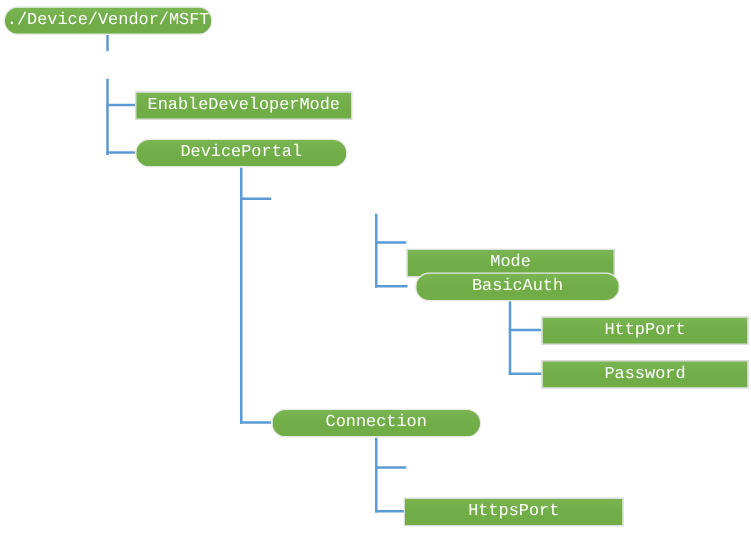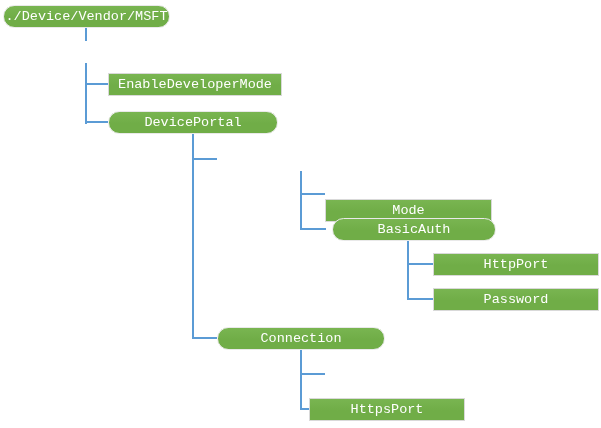--- a/index.html
+++ b/index.html
@@ -50,21 +50,21 @@
   #n-devsetup    { left: 2px;   top: 40px;  width: 168px; }
   #n-enabledev   { left: 108px; top: 73px;  width: 174px; }
   #n-devportal   { left: 108px; top: 111px; width: 170px; }
   #n-auth        { left: 217px; top: 148px; width: 168px; }
   #n-mode        { left: 325px; top: 199px; width: 167px; }
   #n-basicauth   { left: 332px; top: 218px; width: 164px; }
   #n-username    { left: 433px; top: 253px; width: 166px; }
   #n-password    { left: 433px; top: 288px; width: 166px; }
   #n-connection  { left: 217px; top: 327px; width: 168px; }
   #n-httpport    { left: 325px; top: 363px; width: 167px; }
-  #n-httpsport   { left: 309px; top: 398px; width: 156px; }
+  #n-httpsport   { left: 323px; top: 398px; width: 176px; }
 
   
   #c-v1  { left: 85px;  top: 28px;  height: 13px; }
   #c-v2  { left: 85px;  top: 63px;  height: 61px; }
   #c-h1  { left: 85px;  top: 83px;  width: 23px; }
   #c-h2  { left: 85px;  top: 121px; width: 23px; }
   #c-v3  { left: 192px; top: 134px; height: 205px; }
   #c-h3  { left: 192px; top: 158px; width: 25px; }
   #c-h4  { left: 192px; top: 337px; width: 25px; }
   #c-v4  { left: 300px; top: 171px; height: 59px; }

